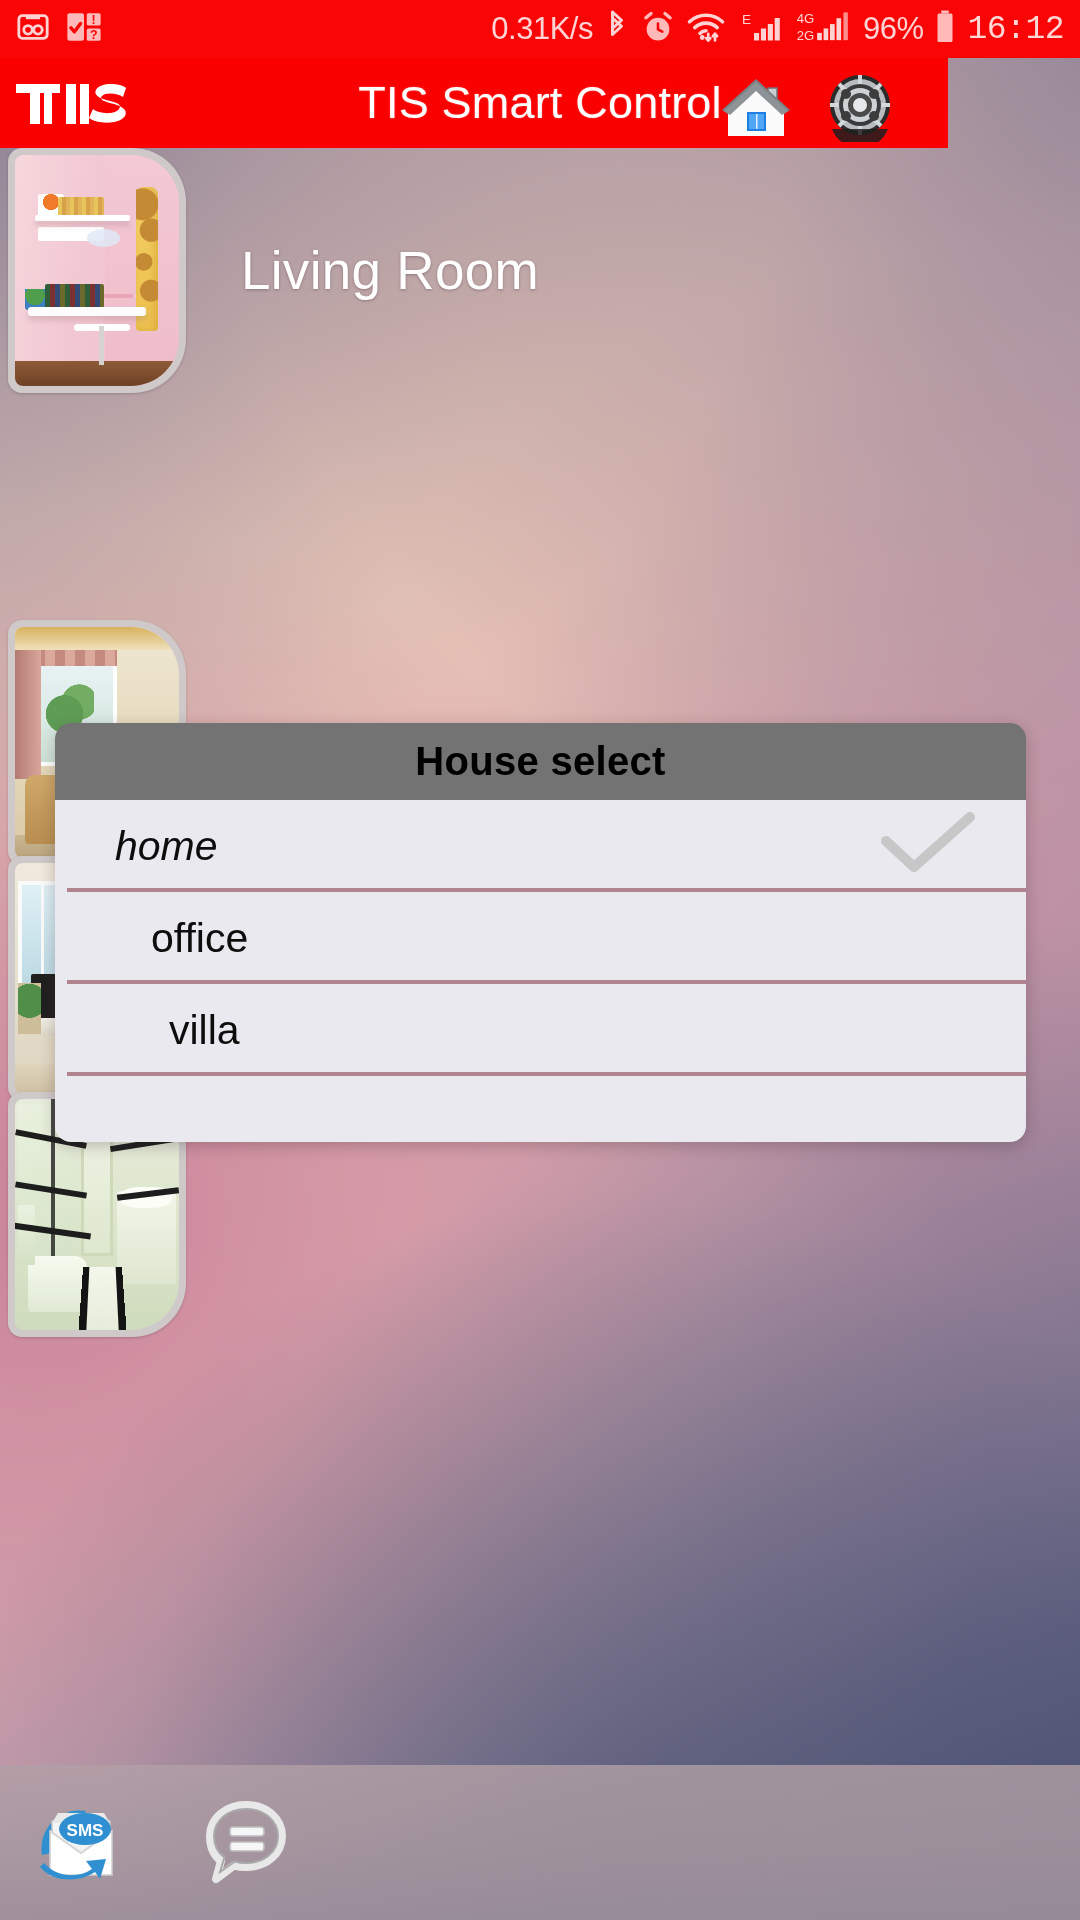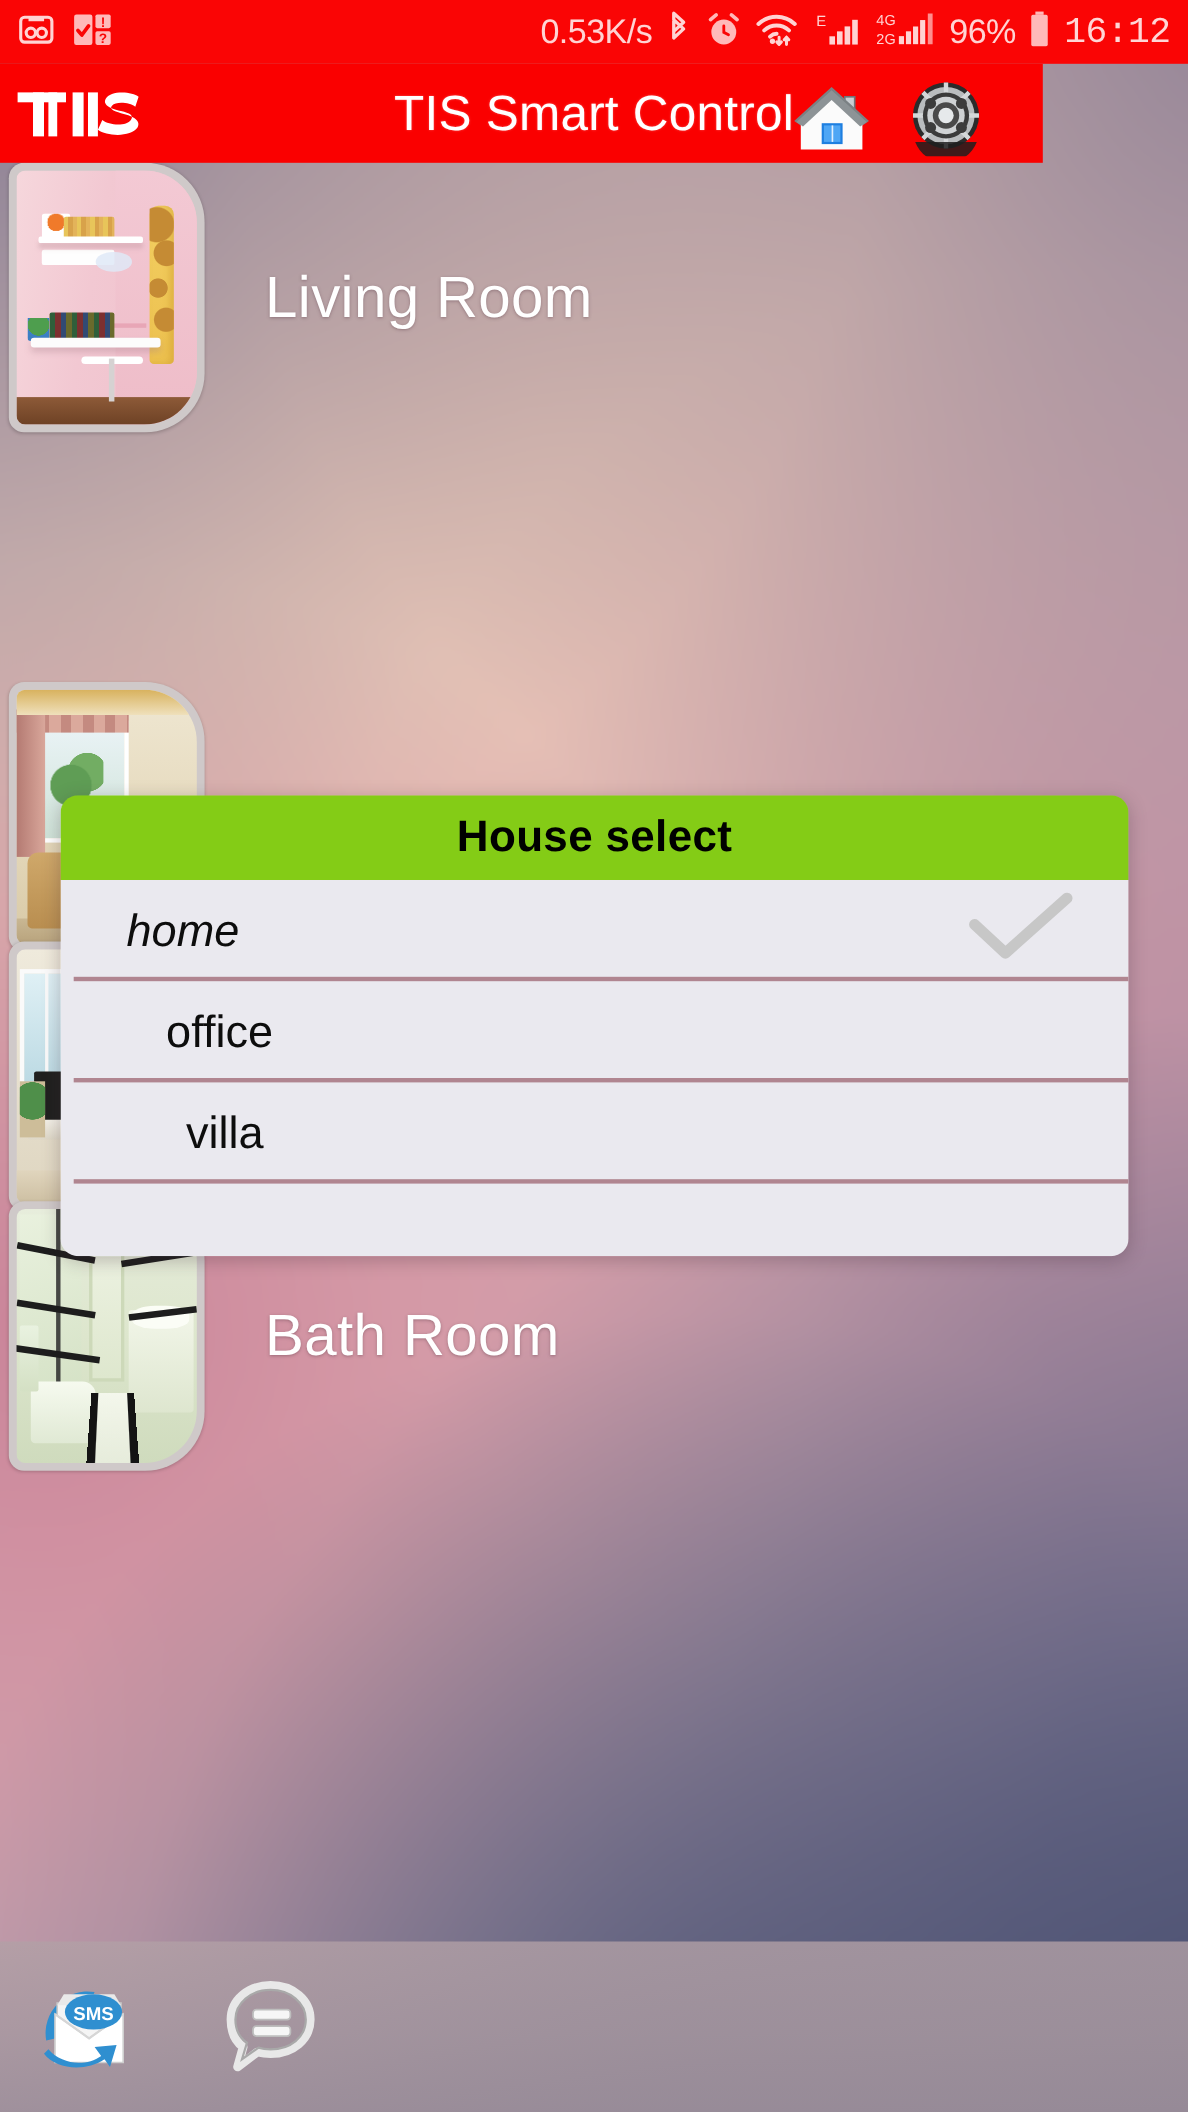--- a/index.html
+++ b/index.html
@@ -262,21 +262,21 @@
     position:absolute;
     left:55px; top:723px;
     width:971px; height:419px;
     border-radius:16px;
     z-index:40;
     box-shadow:0 4px 16px rgba(60,40,50,0.28);
     overflow:hidden;
   }
   #dialog-header {
     height:77px;
-    background:#84cc16;
+    background:#737373;
     display:flex; align-items:center; justify-content:center;
   }
   #dialog-title {
     color:#000000;
     font-size:40px;
     font-weight:bold;
     letter-spacing:0.3px;
   }
   #dialog-body {
     height:342px;
@@ -396,21 +396,20 @@
               <div class="towel"></div>
             <div class="stripe1"></div>
               <div class="stripe2"></div>
               <div class="stripe3"></div>
             <div class="stripeR1"></div>
               <div class="stripeR2"></div>
             <div class="runner"></div>
           </div>
         </div>
       </div>
-      <div class="room-label">Bath Room</div>
     </div>
 
   </div>
 
   <div id="status-bar">
     <div class="sb-left">
       <span class="sb-ic">
         <svg width="34" height="34" viewBox="0 0 24 24">
           <rect x="2" y="4" width="20" height="16" rx="2.5" fill="none" stroke="#ffd3d3" stroke-width="2"></rect>
           <path d="M7 4h10v2.5H7z" fill="#ffd3d3"></path>
@@ -424,21 +423,21 @@
           <path d="M3.5 12.5l2.6 3 4.4-6" fill="none" stroke="#fa0505" stroke-width="2.4" stroke-linecap="round" stroke-linejoin="round"></path>
           <rect x="15" y="2" width="10" height="9" rx="1.2" fill="#ffb9b9"></rect>
           <text x="20" y="10" font-size="9" font-family="Liberation Sans, sans-serif" fill="#fa0505" text-anchor="middle" font-weight="bold">!</text>
           <rect x="15" y="13" width="10" height="9" rx="1.2" fill="#ffb9b9"></rect>
           <text x="20" y="21" font-size="9" font-family="Liberation Sans, sans-serif" fill="#fa0505" text-anchor="middle" font-weight="bold">?</text>
         </svg>
       </span>
     </div>
 
     <div class="sb-right">
-      <span class="sb-txt">0.53K/s</span>
+      <span class="sb-txt">0.31K/s</span>
 
       <span class="sb-ic">
         <svg width="26" height="36" viewBox="0 0 16 24">
           <path d="M5 6l6 5.5-6 5.5V2l6 5.5-6 5.5" fill="none" stroke="#ffd3d3" stroke-width="2" stroke-linejoin="round" stroke-linecap="round"></path>
         </svg>
       </span>
 
       <span class="sb-ic">
         <svg width="34" height="34" viewBox="0 0 24 24">
           <circle cx="12" cy="13.5" r="8" fill="#ffb9b9"></circle>

